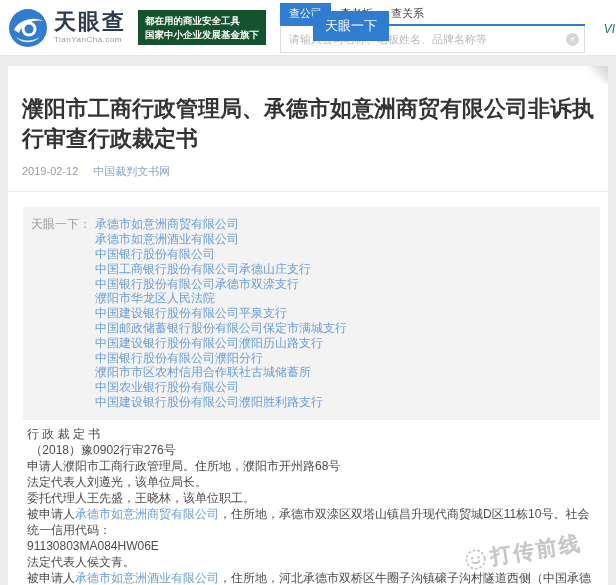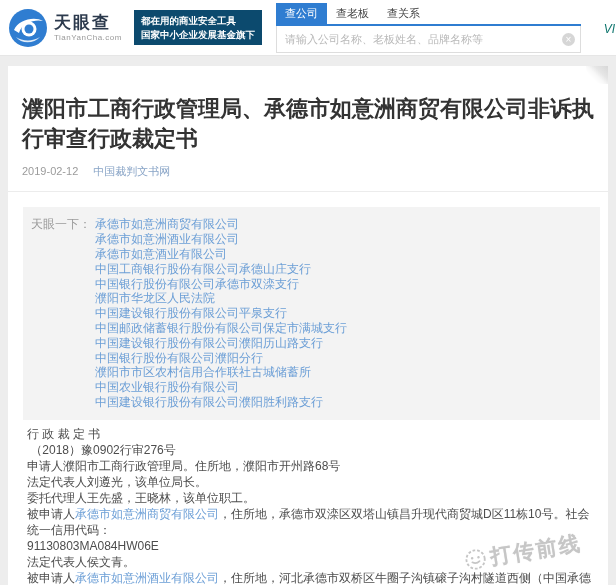--- a/index.html
+++ b/index.html
@@ -5,23 +5,23 @@
   * { margin:0; padding:0; box-sizing:border-box; }
   html,body { width:616px; height:585px; overflow:hidden; }
   body { font-family:"Liberation Sans","DejaVu Sans",sans-serif; background:#ededed; position:relative; }
 
   
   .topbar { height:56px; background:#fff; border-bottom:1px solid #e6e6e6;
             display:flex; align-items:center; padding:0 8px; position:relative; }
   .logo { display:flex; align-items:center; cursor:pointer; }
   .logo-icon { width:40px; height:40px; margin-right:6px; }
   .logo-text-wrap { display:flex; flex-direction:column; line-height:1; }
-  .logo-brand { font-size:17px; font-weight:bold; color:#2c3a4d; letter-spacing:2px; }
+  .logo-brand { font-size:22px; font-weight:bold; color:#2c3a4d; letter-spacing:2px; }
   .logo-domain { font-size:8px; color:#9a9a9a; margin-top:3px; letter-spacing:.5px; }
-  .badge { background:#0c4a6e; color:#fff; font-size:9.5px; font-weight:bold;
+  .badge { background:#14532d; color:#fff; font-size:9.5px; font-weight:bold;
            padding:4px 7px; line-height:1.45; margin-left:12px; white-space:nowrap; }
   .search-area { margin-left:14px; width:305px; position:relative; }
   .tabs { display:flex; border-bottom:2px solid #2f7dd1; align-items:flex-end; }
   .tab { font-size:11px; color:#454545; padding:3px 9px 3px; cursor:pointer; }
   .tab.active { background:#2f7dd1; color:#fff; }
   .input-row { display:flex; margin-top:0; position:relative; }
   .search-input { flex:1; height:27px; border:1px solid #ddd; border-top:none;
                   font-size:11px; color:#555; padding:0 24px 0 8px; outline:none; }
   .search-input::placeholder { color:#b9b9b9; }
   .clear-icon { position:absolute; right:6px; top:7px; width:13px; height:13px; border-radius:50%;
@@ -89,40 +89,41 @@
       <span class="tab active">查公司</span>
       <span class="tab">查老板</span>
       <span class="tab">查关系</span>
     </div>
     <div class="input-row">
       <input class="search-input" type="text" placeholder="请输入公司名称、老板姓名、品牌名称等" style="">
       <span class="clear-icon">×</span>
     </div>
   </div>
 
+  <button class="search-btn">天眼一下</button>
   <span class="vip">VI</span>
 </div>
 
 <div class="content">
   <div class="page-curl"></div>
 
   <div class="article">
     <h1 class="article-title">濮阳市工商行政管理局、承德市如意洲商贸有限公司非诉执行审查行政裁定书</h1>
     <div class="article-meta">
       <span class="article-date">2019-02-12</span>
       <a class="article-source">中国裁判文书网</a>
     </div>
   </div>
 
   <div class="related-panel">
     <span class="related-label">天眼一下：</span>
     <ul class="related-list" id="related-list">
         <li><a>承德市如意洲商贸有限公司</a></li>
         <li><a>承德市如意洲酒业有限公司</a></li>
-        <li><a>承德市如意酒业有限公司</a></li>
+        <li><a>中国银行股份有限公司</a></li>
         <li><a>中国工商银行股份有限公司承德山庄支行</a></li>
         <li><a>中国银行股份有限公司承德市双滦支行</a></li>
         <li><a>濮阳市华龙区人民法院</a></li>
         <li><a>中国建设银行股份有限公司平泉支行</a></li>
         <li><a>中国邮政储蓄银行股份有限公司保定市满城支行</a></li>
         <li><a>中国建设银行股份有限公司濮阳历山路支行</a></li>
         <li><a>中国银行股份有限公司濮阳分行</a></li>
         <li><a>濮阳市市区农村信用合作联社古城储蓄所</a></li>
         <li><a>中国农业银行股份有限公司</a></li>
         <li><a>中国建设银行股份有限公司濮阳胜利路支行</a></li>

